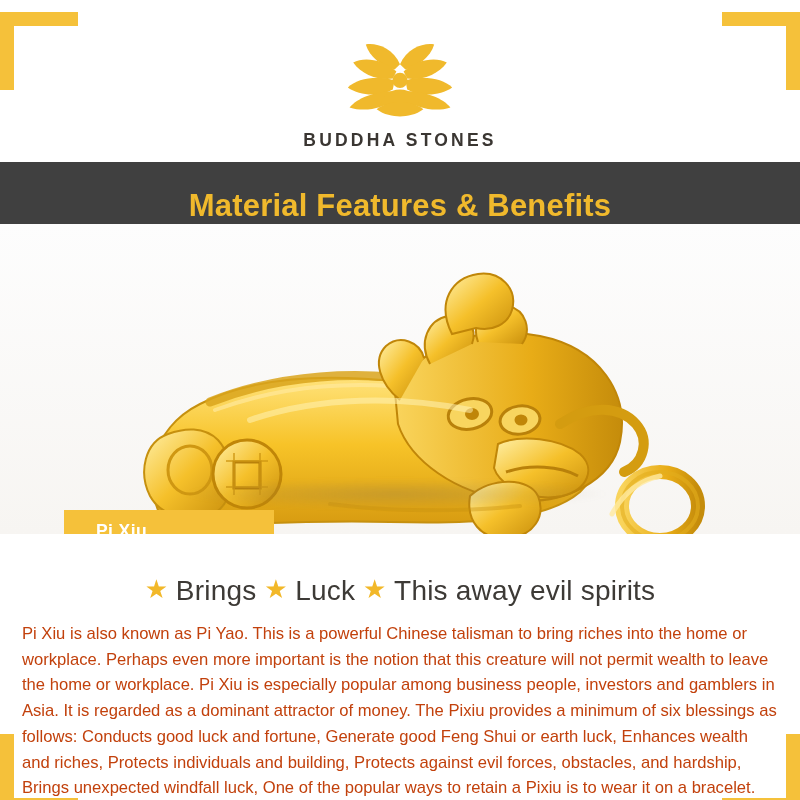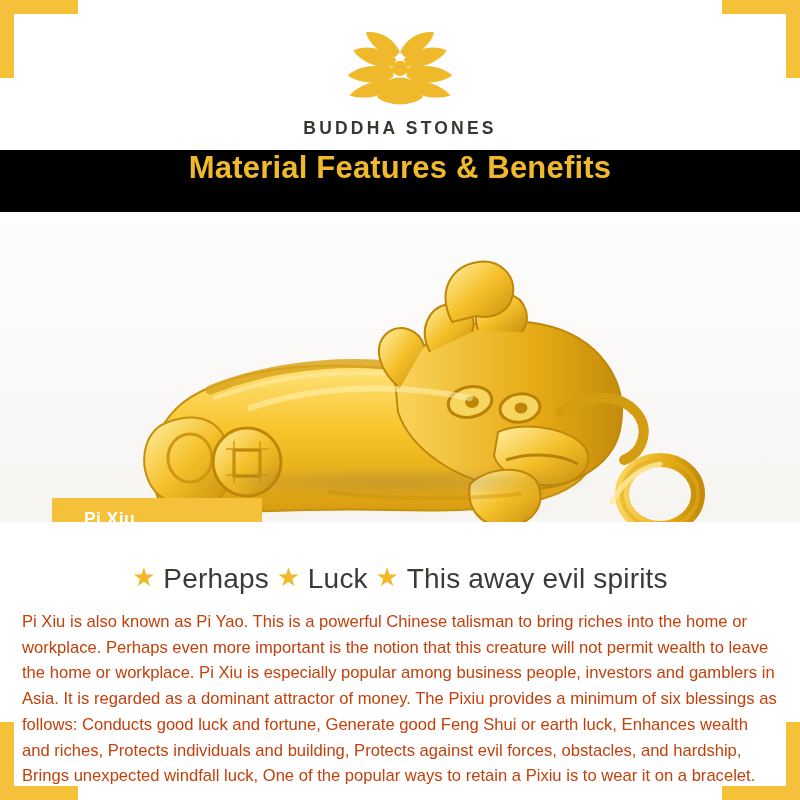--- a/index.html
+++ b/index.html
@@ -32,37 +32,38 @@
   .header {
     position: relative;
     height: 150px;
     background: #ffffff;
     display: flex;
     flex-direction: column;
     align-items: center;
     justify-content: flex-start;
     padding-top: 28px;
     z-index: 3;
+    margin-top: 12px;
   }
   .logo-mark { width: 180px; height: 88px; }
   .brand-name {
     margin-top: 2px;
     font-size: 17.5px;
     letter-spacing: 3.2px;
     color: #3a3632;
     font-weight: bold;
   }
 
   
   .title-band {
     position: relative;
     height: 62px;
-    background: #000000;
+    background: #404040;
     display: flex;
-    align-items: flex-start;
+    align-items: flex-end;
     justify-content: center;
     z-index: 2;
   }
   .title-band .title-text {
     font-size: 31px;
     font-weight: bold;
     color: #f0b92c;
     letter-spacing: 0.2px;
   }
 
@@ -82,21 +83,21 @@
     position: absolute;
     left: 180px; top: 255px;
     width: 430px; height: 30px;
     background: radial-gradient(ellipse at center, rgba(140,120,80,0.30) 0%, rgba(140,120,80,0.0) 70%);
     filter: blur(2px);
   }
 
   
   .label-tab {
     position: absolute;
-    left: 52px;
+    left: 64px;
     bottom: -18px;
     min-width: 210px;
     height: 42px;
     background: #f5c13a;
     display: flex;
     align-items: center;
     padding-left: 32px;
     z-index: 5;
   }
   .label-tab .label-text {
@@ -232,21 +233,21 @@
       </svg>
     </div>
 
     <div class="label-tab">
       <span class="label-text">Pi Xiu</span>
     </div>
   </div>
 
   <div class="benefits">
     <span class="star">★</span>
-    <span class="word">Perhaps</span>
+    <span class="word">Brings</span>
     <span class="star">★</span>
     <span class="word">Luck</span>
     <span class="star">★</span>
     <span class="word">This away evil spirits</span>
   </div>
 
   <p class="body-text">Pi Xiu is also known as Pi Yao. This is a powerful Chinese talisman to bring riches into the home or workplace. Perhaps even more important is the notion that this creature will not permit wealth to leave the home or workplace. Pi Xiu is especially popular among business people, investors and gamblers in Asia. It is regarded as a dominant attractor of money. The Pixiu provides a minimum of six blessings as follows: Conducts good luck and fortune, Generate good Feng Shui or earth luck, Enhances wealth and riches, Protects individuals and building, Protects against evil forces, obstacles, and hardship, Brings unexpected windfall luck, One of the popular ways to retain a Pixiu is to wear it on a bracelet.</p>
 
   <div class="bottom-strip"></div>
 </div>

